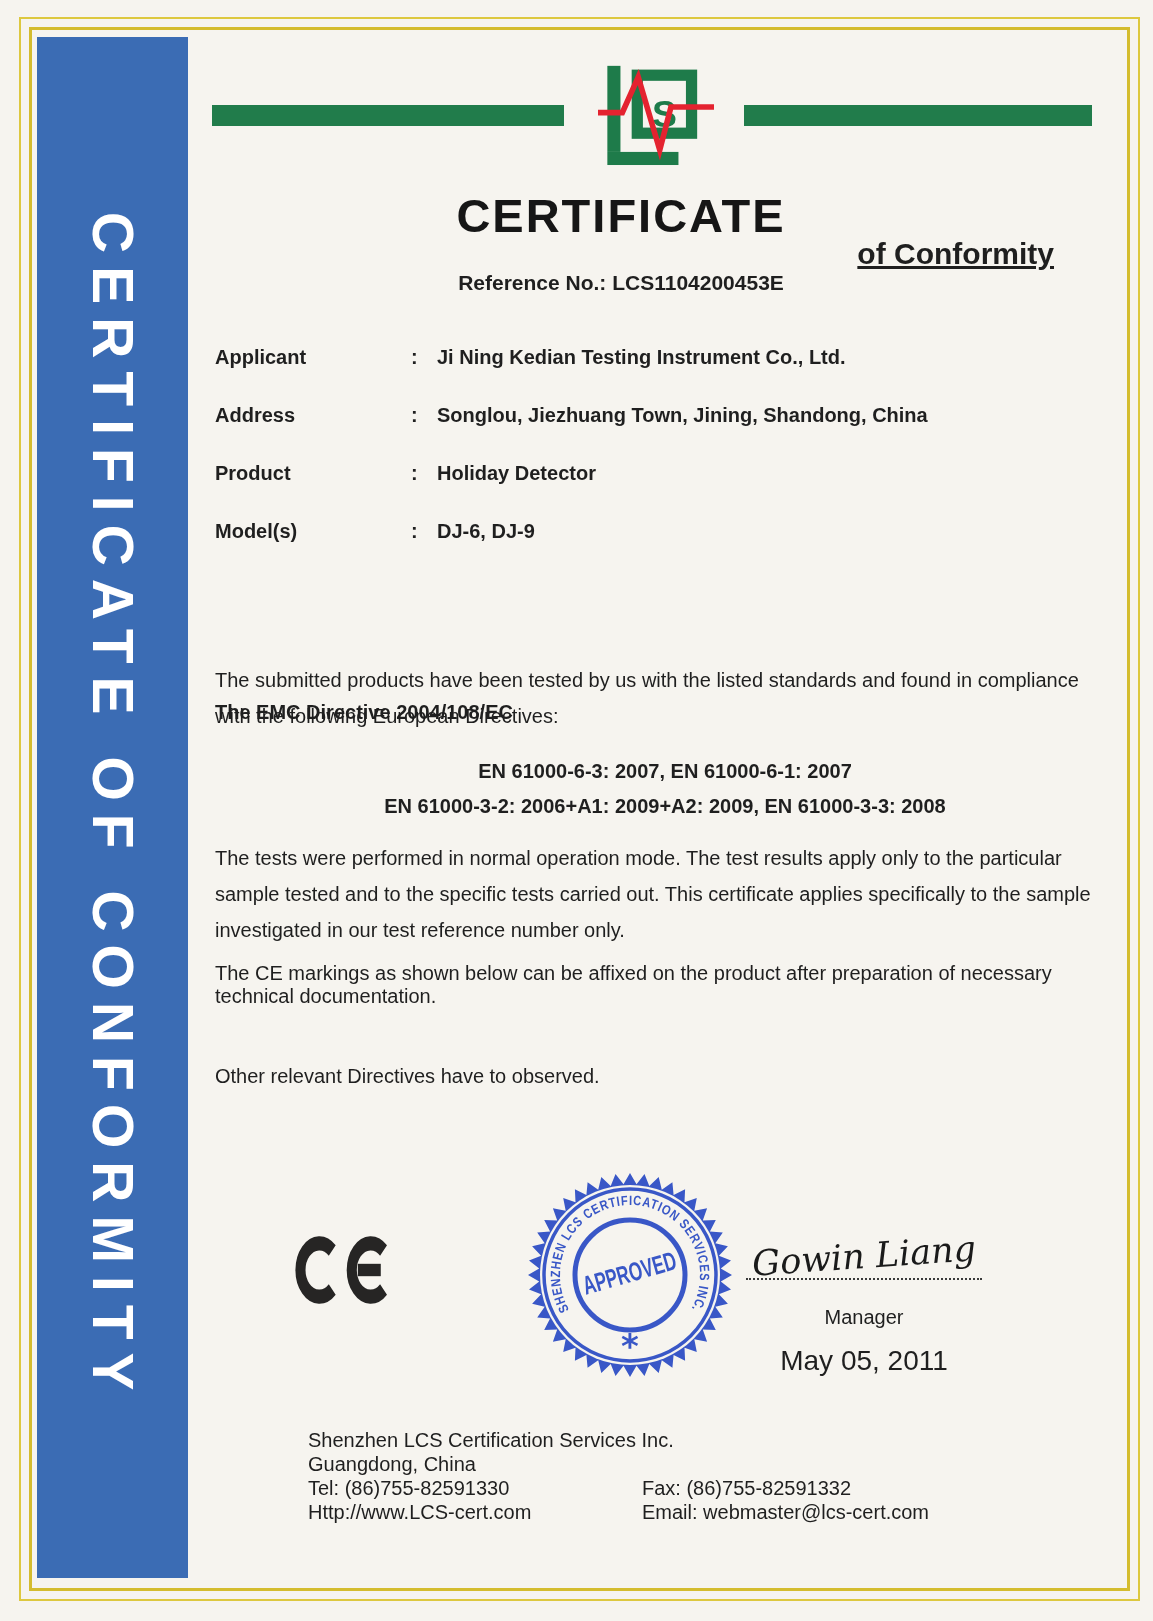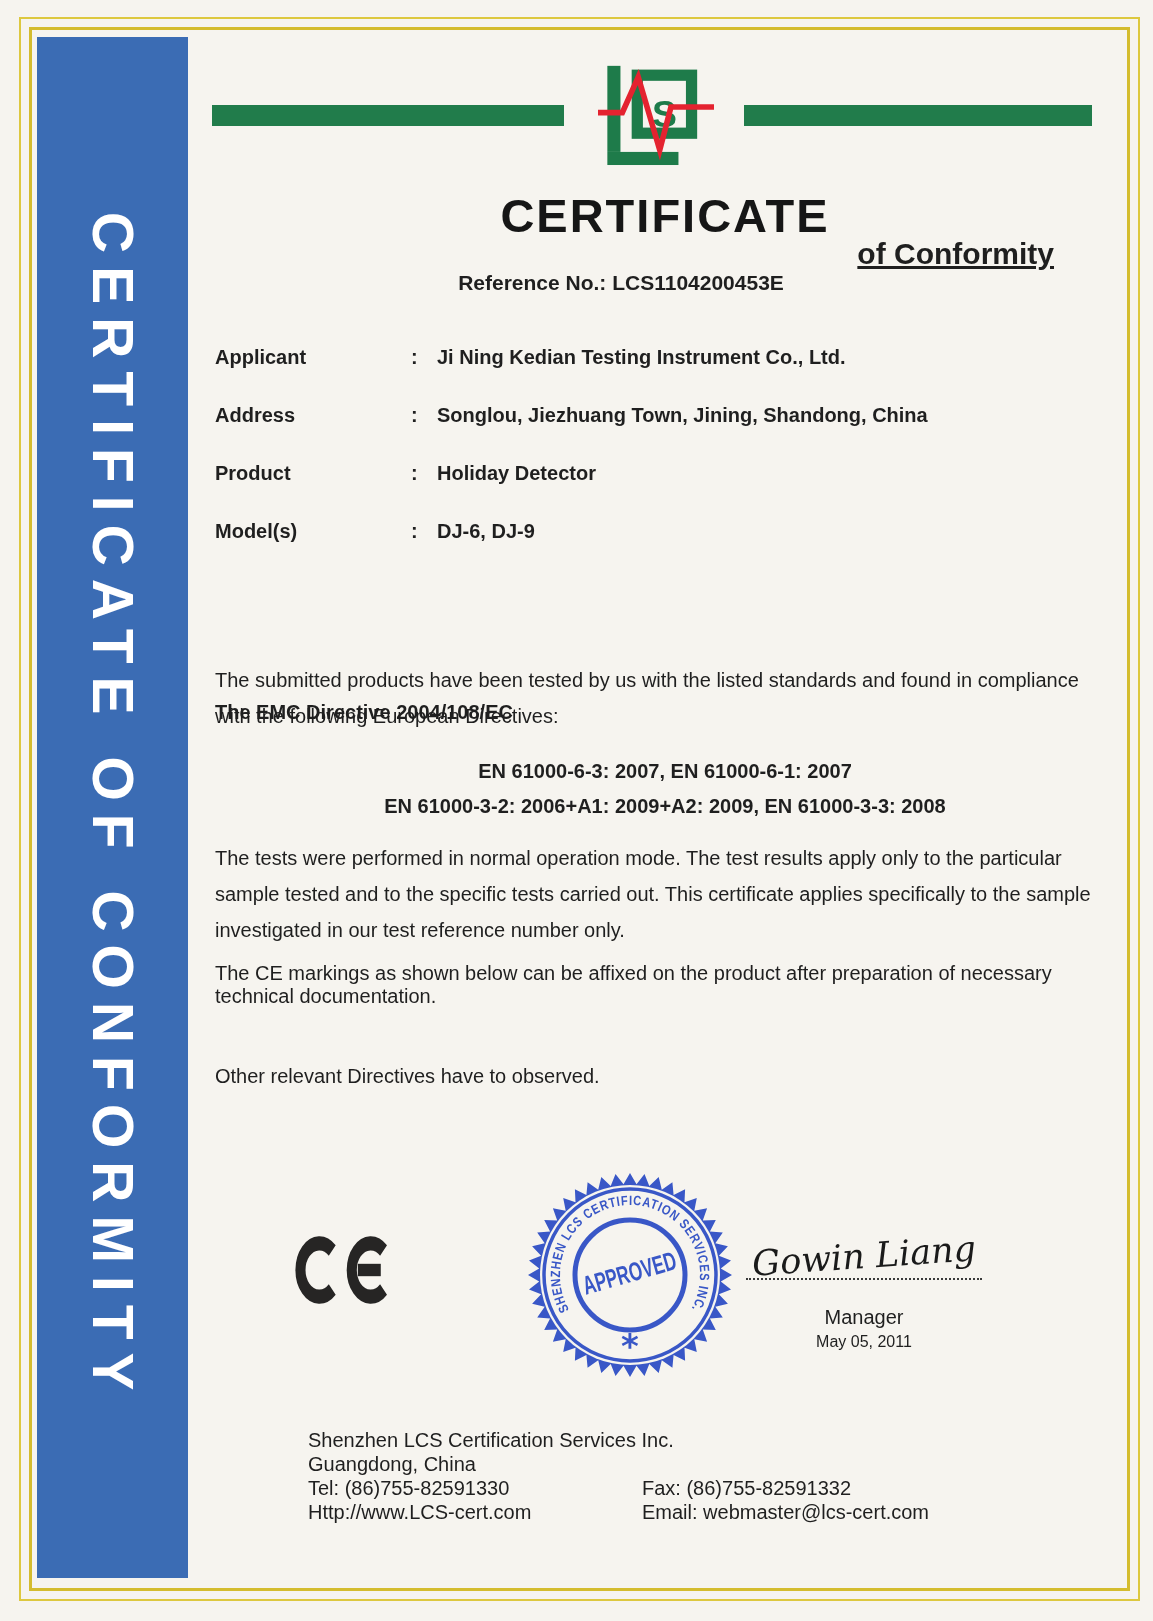--- a/index.html
+++ b/index.html
@@ -27,21 +27,21 @@
   .bar-right { left:744px; width:348px; }
   .logo { position:absolute; left:598px; top:62px; width:116px; height:105px; }
   .green-fill { fill:var(--logo_green); }
   .green-stroke { stroke:var(--logo_green); fill:none; }
   .red-stroke { stroke:var(--pulse_red); fill:none; }
   .logo-s { fill:var(--logo_green); font-family:"Liberation Sans",sans-serif;
     font-weight:bold; font-size:40px; }
 
   
   .title-main { position:absolute; left:188px; width:866px; top:188px; text-align:center;
-    font-size:47px; font-weight:bold; letter-spacing:2px; color:#161616;margin-left:44px; }
+    font-size:47px; font-weight:bold; letter-spacing:2px; color:#161616; }
   .title-sub  { position:absolute; left:188px; width:866px; top:237px; text-align:right;
     font-size:30px; font-weight:bold;text-decoration:underline; }
   .title-ref  { position:absolute; left:188px; width:866px; top:271px; text-align:center;
     font-size:21px; font-weight:bold; }
 
   
   .field { position:absolute; left:215px; width:900px; font-size:20px; font-weight:bold;margin-top:8px; }
   .field .colon { position:absolute; left:196px; }
   .field .value { position:absolute; left:222px; width:660px; }
   .f0 { top:338px; } .f1 { top:396px; } .f2 { top:454px; } .f3 { top:512px; }
@@ -69,21 +69,21 @@
     font-size:26px; font-weight:bold; }
   .stamp-star { fill:var(--stamp_blue); font-family:"DejaVu Sans",sans-serif;
     font-size:34px; font-weight:bold; }
 
   
   .sig-block { position:absolute; left:742px; top:1236px; width:244px; text-align:center; }
   .sig-name { font-family:"DejaVu Serif", serif; font-style:italic; font-size:35px;
     transform:rotate(-4deg); color:#1a1a1a; margin-bottom:-6px; white-space:nowrap; }
   .sig-line { border-bottom:2px dotted #3a3a3a; height:8px; margin:0 4px; }
   .sig-title { margin-top:26px; font-size:20px; }
-  .sig-date  { margin-top:4px;  font-size:16px; }
+  .sig-date  { margin-top:16px;  font-size:28px; }
 
   
   .footer { position:absolute; left:308px; top:1428px; width:760px;
     font-size:20px; line-height:24px; }
   .footer .row { position:relative; height:24px; }
   .footer .col2 { position:absolute; left:334px; top:0; }
 </style>
 </head>
 <body>
 

